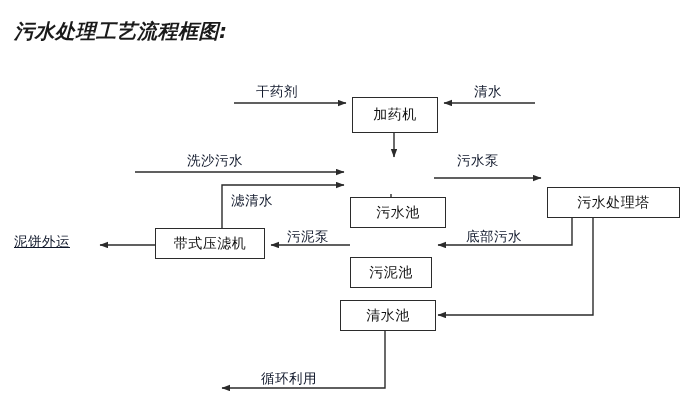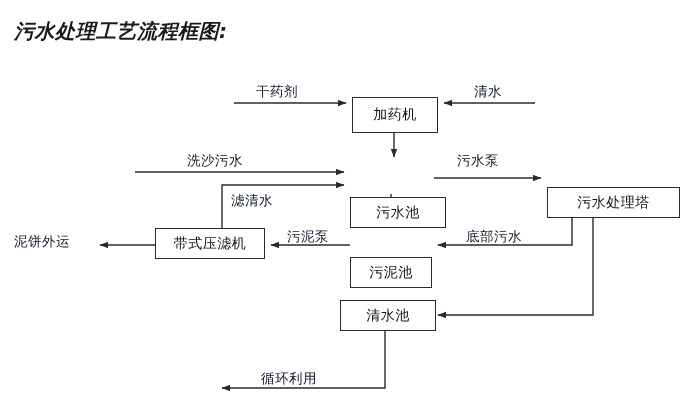--- a/index.html
+++ b/index.html
@@ -100,18 +100,18 @@
   <div class="nodebox" style="left:547px;top:163px;width:133px;height:31px;margin-top:24px;">污水处理塔</div>
   <div class="nodebox" style="left:155px;top:228px;width:110px;height:31px;">带式压滤机</div>
   <div class="nodebox" style="left:350px;top:240px;width:82px;height:31px;margin-top:17px;">污泥池</div>
   <div class="nodebox" style="left:340px;top:300px;width:96px;height:31px;">清水池</div>
 
   <div class="edgelabel" style="left:256px;top:83px;">干药剂</div>
   <div class="edgelabel" style="left:474px;top:83px;">清水</div>
   <div class="edgelabel" style="left:187px;top:152px;text-align:center;">洗沙污水</div>
   <div class="edgelabel" style="left:457px;top:152px;">污水泵</div>
   <div class="edgelabel" style="left:231px;top:192px;">滤清水</div>
-  <div class="edgelabel" style="left:14px;top:233px;">泥饼外运</div>
+  <div class="edgelabel" style="left:14px;top:233px;text-decoration:underline;">泥饼外运</div>
   <div class="edgelabel" style="left:287px;top:228px;">污泥泵</div>
   <div class="edgelabel" style="left:466px;top:228px;">底部污水</div>
   <div class="edgelabel" style="left:261px;top:370px;">循环利用</div>
 
 </div>
 
 </body></html>

